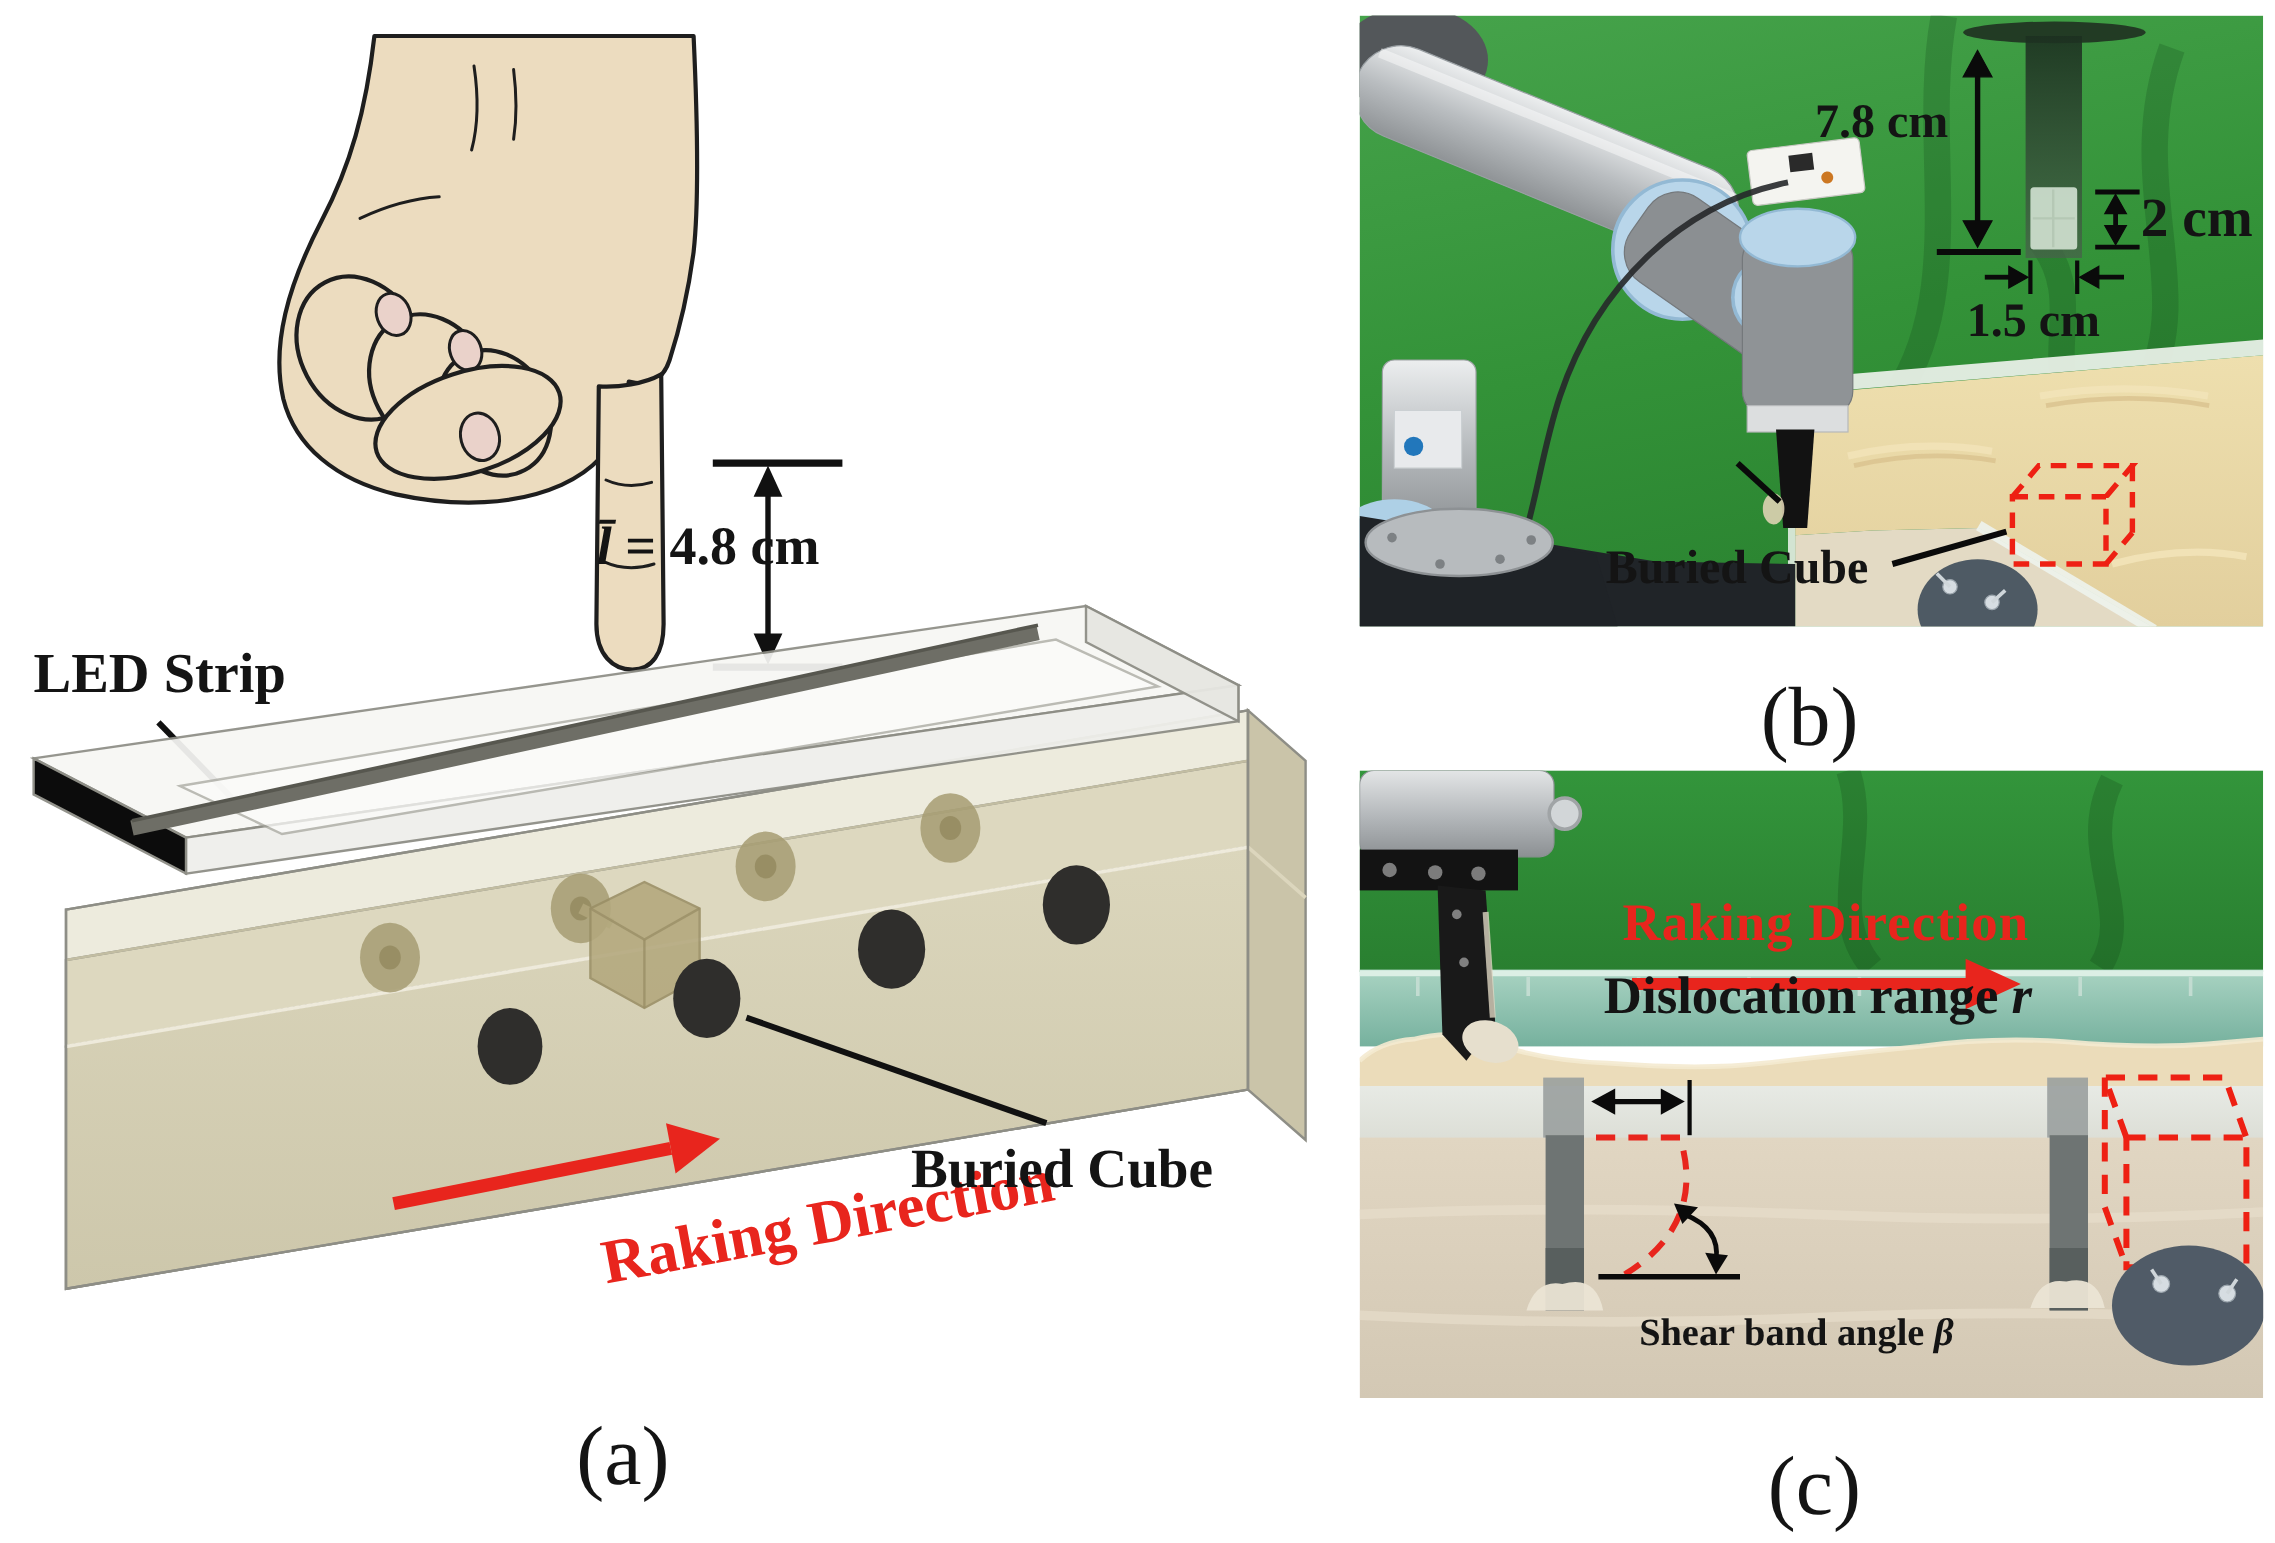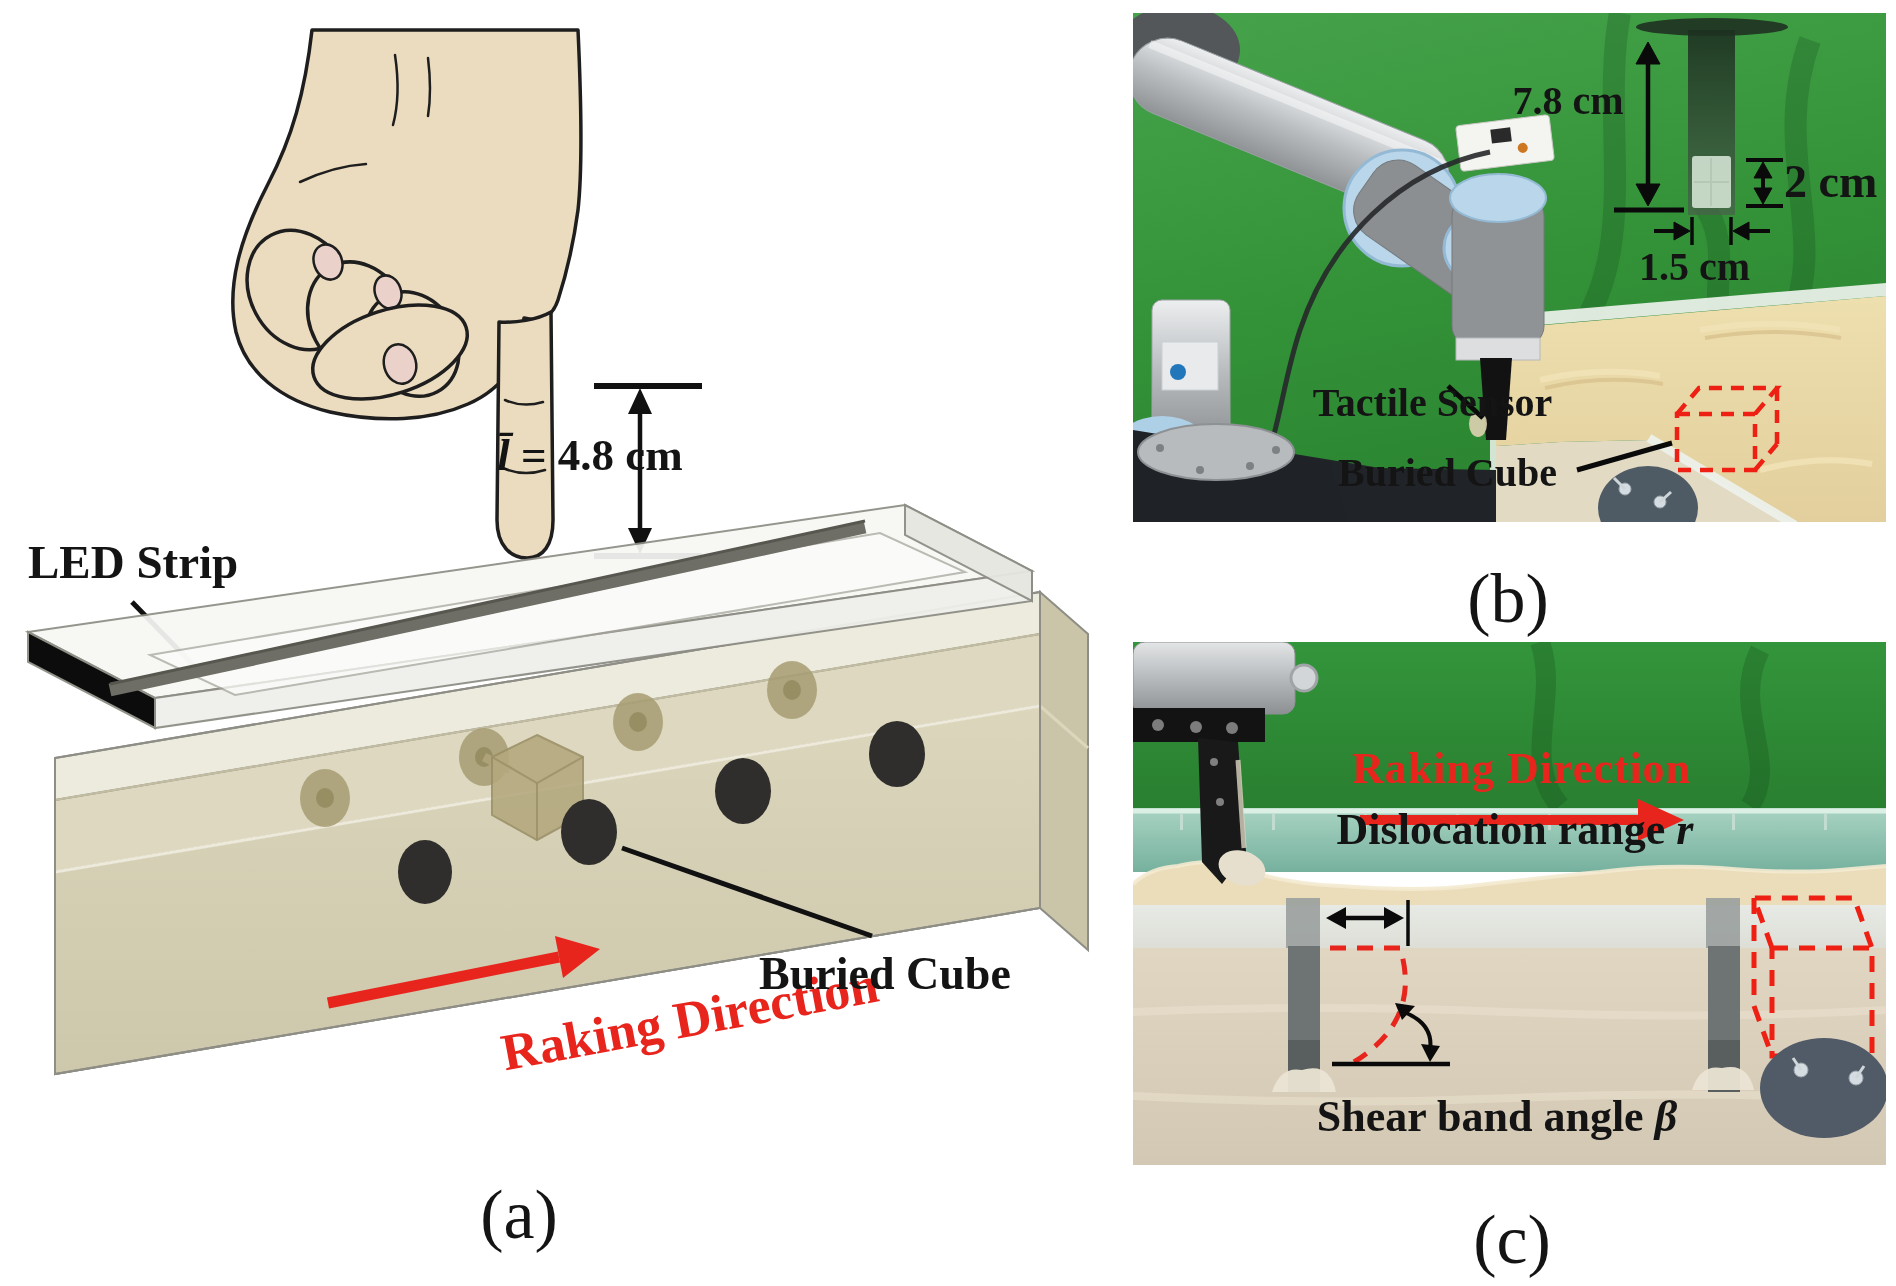--- a/index.html
+++ b/index.html
@@ -363,22 +363,21 @@
 
   <div class="lbl" style="left:28px;top:538px;font-size:47px">LED Strip</div>
   <div class="lbl" style="left:358px;top:432px;width:464px;font-size:45px"><span class="it">l̄</span><span> = 4.8 cm</span></div>
   <div class="lbl red" style="left:430px;top:992px;width:520px;font-size:52px;transform:rotate(-10.5deg)">Raking Direction</div>
   <div class="lbl" style="left:745px;top:950px;width:280px;font-size:46px">Buried Cube</div>
   <div class="lbl cap" style="left:409px;top:1178px;width:220px">(a)</div>
 
   <div class="lbl right" style="left:1500px;top:80px;width:136px;font-size:40px">7.8 cm</div>
   <div class="lbl" style="left:1784px;top:158px;width:110px;font-size:46px;text-align:left">2 cm</div>
   <div class="lbl" style="left:1612px;top:246px;width:165px;font-size:40px">1.5 cm</div>
-  <div class="lbl" style="left:1295px;top:382px;width:275px;font-size:40px">Tactile Sensor</div>
   <div class="lbl" style="left:1325px;top:452px;width:245px;font-size:40px">Buried Cube</div>
   <div class="lbl cap" style="left:1408px;top:562px;width:200px">(b)</div>
 
   <div class="lbl red" style="left:1352px;top:746px;width:330px;font-size:44px;letter-spacing:1px">Raking Direction</div>
   <div class="lbl" style="left:1330px;top:807px;width:370px;font-size:44px"><span>Dislocation range </span><span class="it">r</span></div>
-  <div class="lbl" style="left:1282px;top:1094px;width:430px;font-size:44px"><span>Shear band angle </span><span class="it">β</span></div>
+  <div class="lbl" style="left:1282px;top:1094px;width:430px;font-size:32px"><span>Shear band angle </span><span class="it">β</span></div>
   <div class="lbl cap" style="left:1412px;top:1203px;width:200px">(c)</div>
 
 </div>
 
 </body></html>

